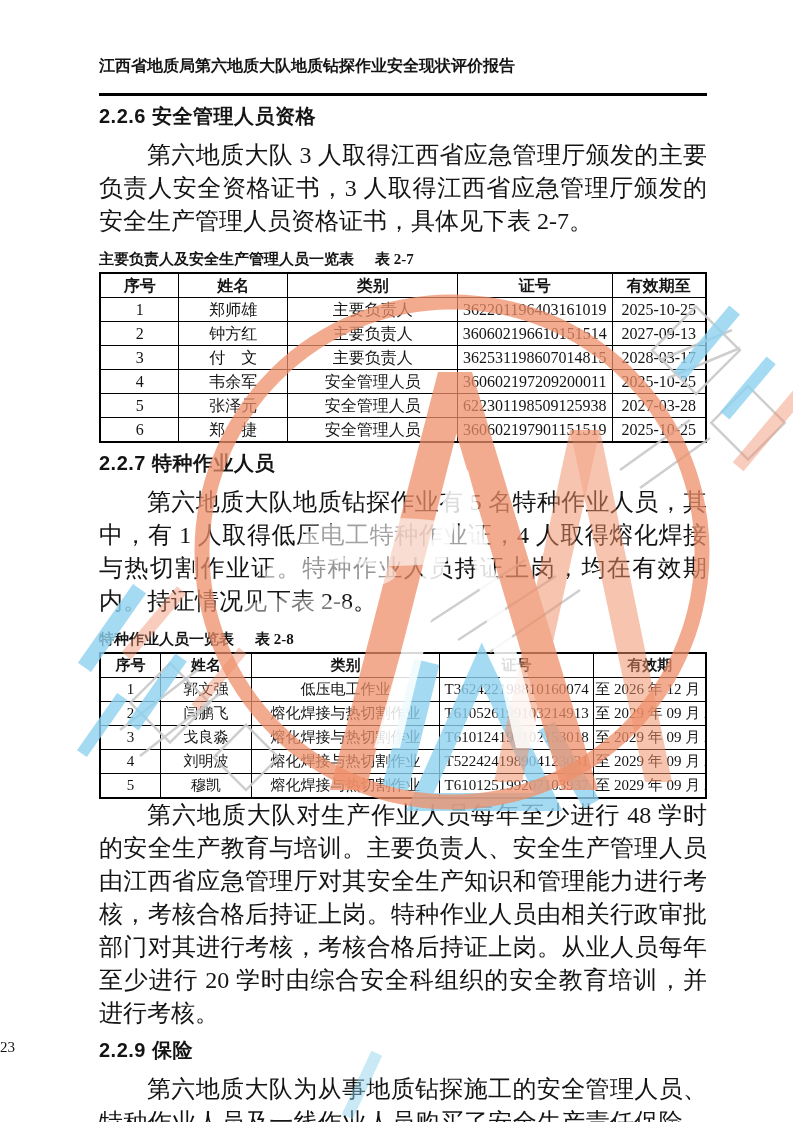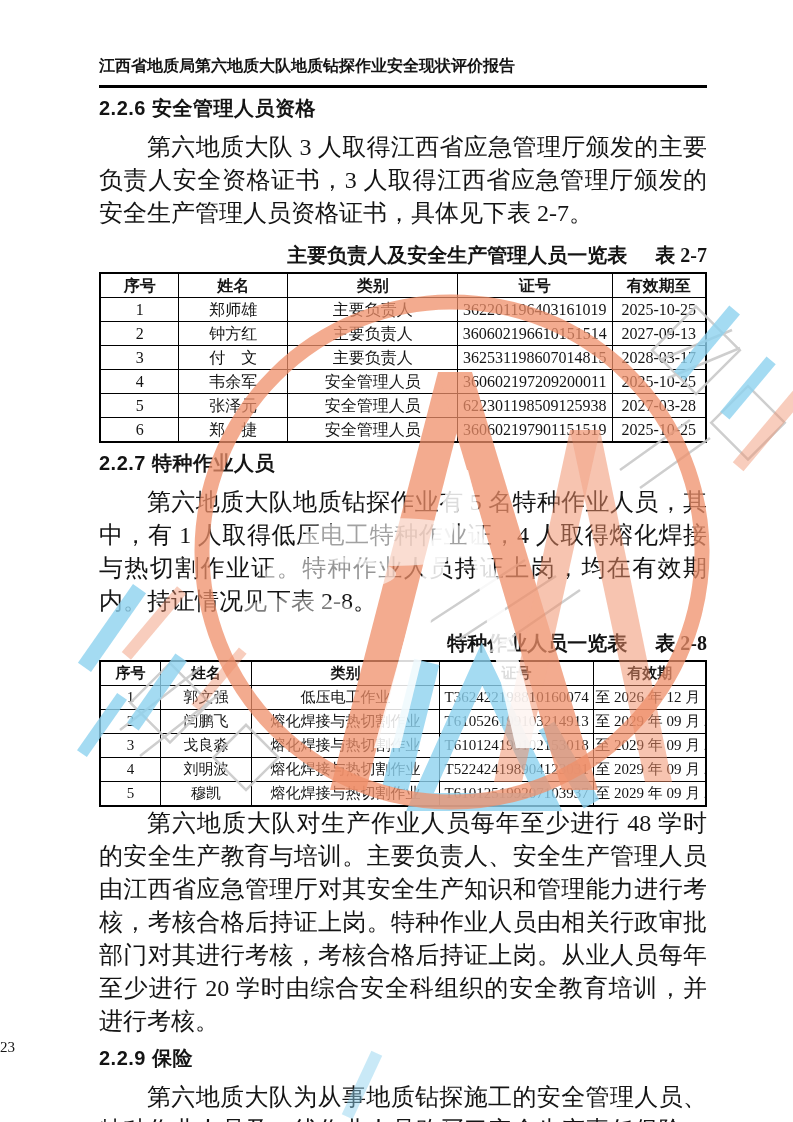--- a/index.html
+++ b/index.html
@@ -4,35 +4,35 @@
 <style>
   html,body{margin:0;padding:0;}
   body{
     width:793px;height:1122px;background:#ffffff;position:relative;overflow:hidden;
     font-family:"Liberation Serif","DejaVu Serif",serif;color:#141414;
   }
   .content{position:relative;z-index:1;padding:0 86px 0 99px;}
   
   .doc-header{
     display:flex;justify-content:space-between;align-items:flex-end;
-    margin-top:56px;padding-bottom:8px;border-bottom:3px solid #000;
+    margin-top:56px;padding-bottom:16px;border-bottom:3px solid #000;
     font-weight:bold;font-size:16px;white-space:nowrap;
   }
   
   .sec-title{
     font-family:"Liberation Sans","DejaVu Sans",sans-serif;
     font-weight:bold;font-size:20px;margin:7px 0 9px;letter-spacing:.5px;
   }
   
   .body-text{
     font-size:24px;line-height:33px;text-align:justify;text-indent:2em;margin:0;
   }
   
   .tbl-caption{
-    text-align:right;font-weight:bold;font-size:20px;margin:12px 0 3px;
+    text-align:left;font-weight:bold;font-size:15px;margin:12px 0 3px;
   }
   .tbl-caption .tag{padding-left:1.4em;}
   
   table{width:100%;border-collapse:collapse;table-layout:fixed;border:2px solid #000;padding-left:20px;}
   th,td{
     border:1.5px solid #000;text-align:center;padding:0 1px;height:23px;
     line-height:21px;font-size:16px;overflow:hidden;white-space:nowrap;
   }
   th{font-weight:bold;}
   #table-2-8 th,#table-2-8 td{font-size:15px;}

